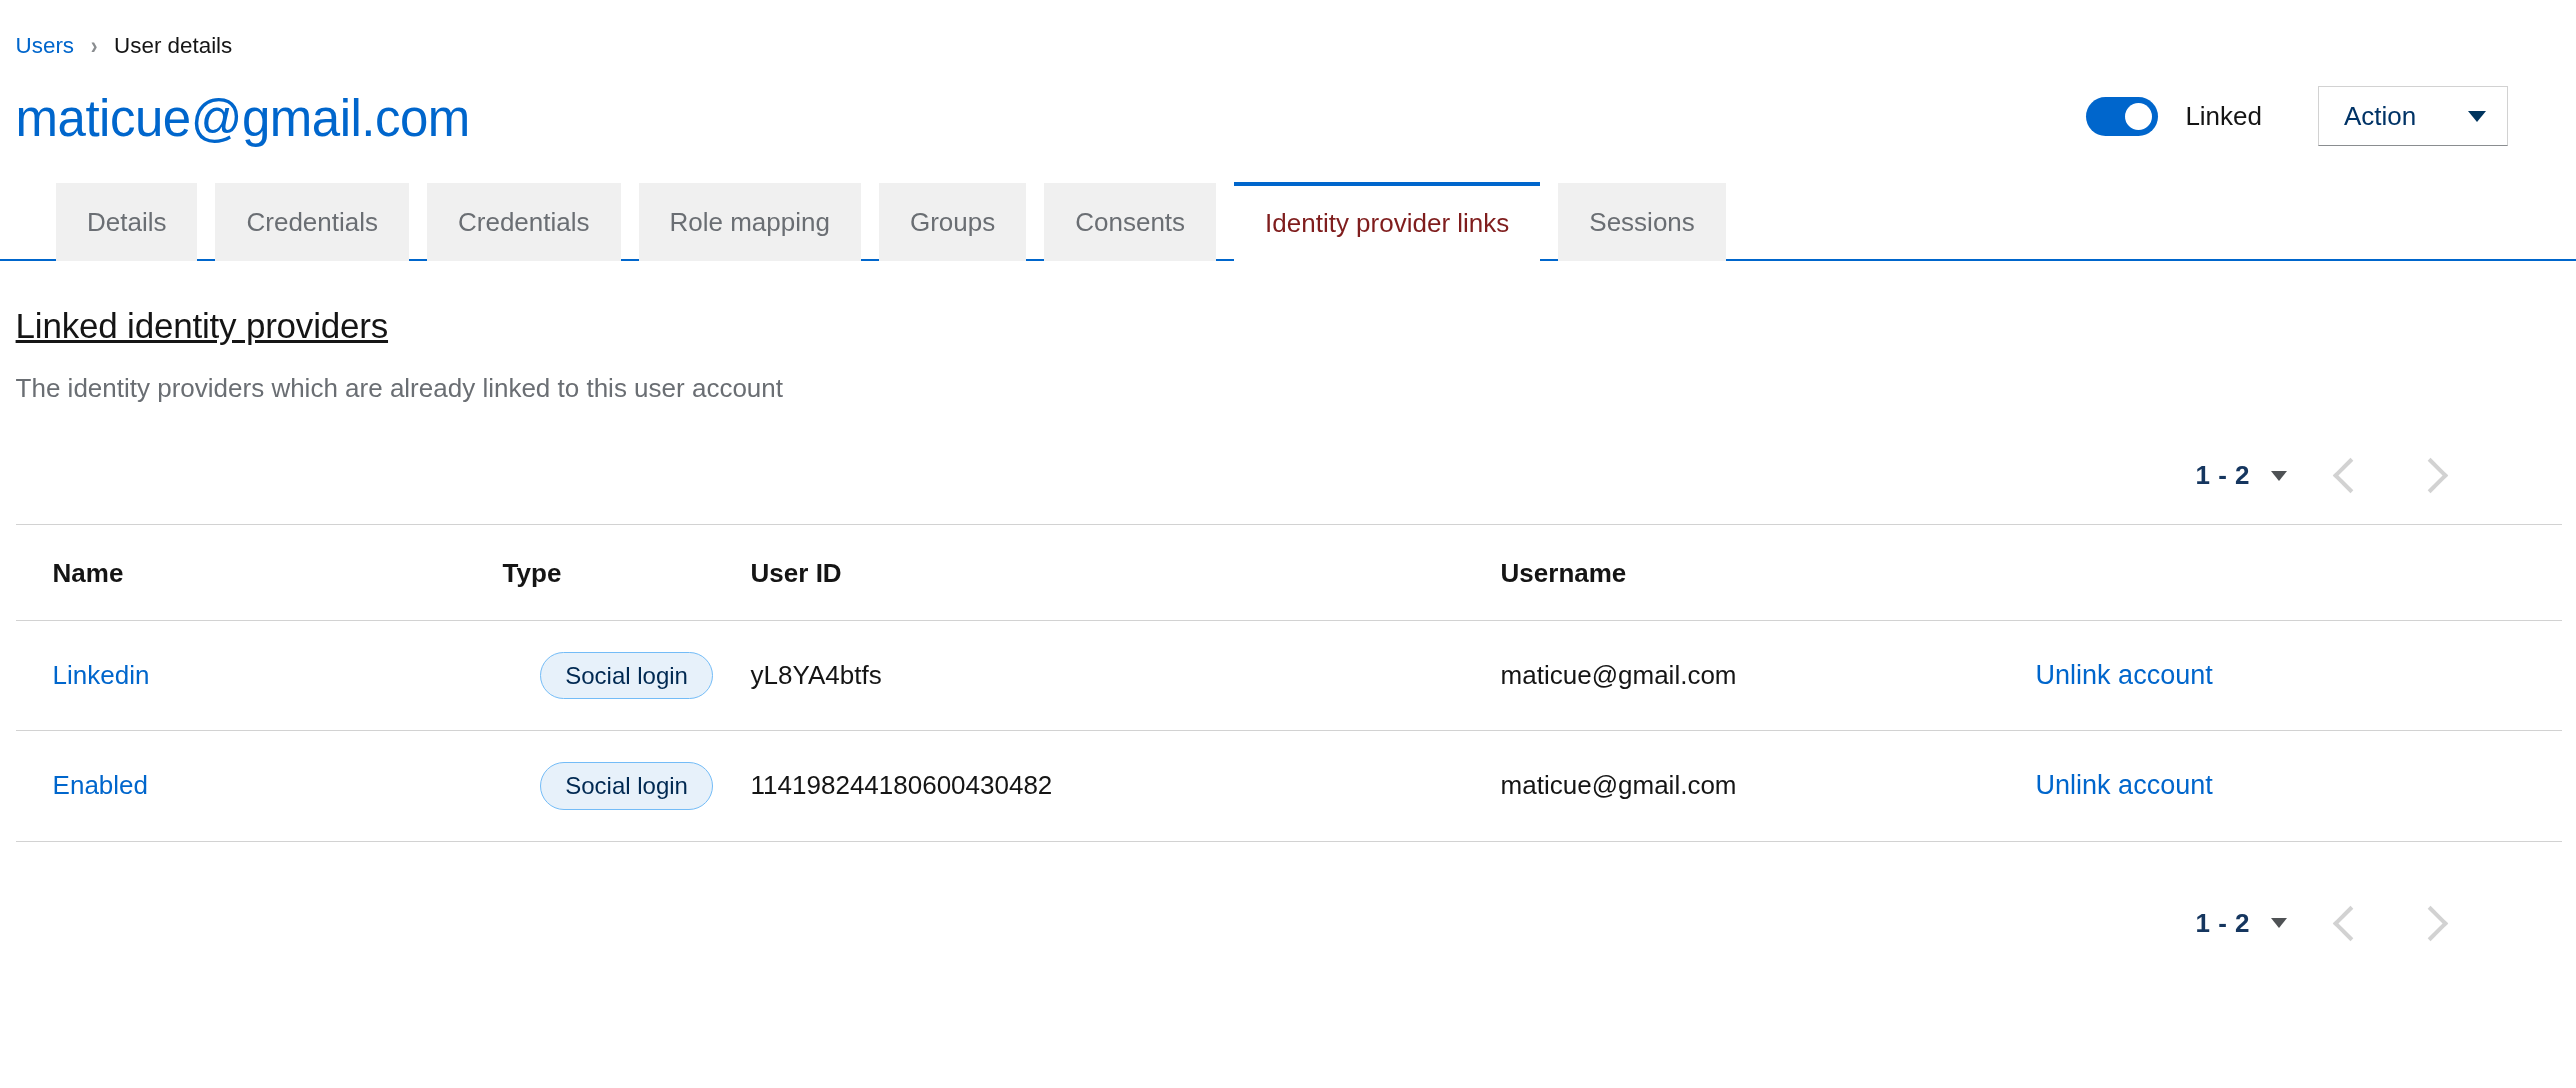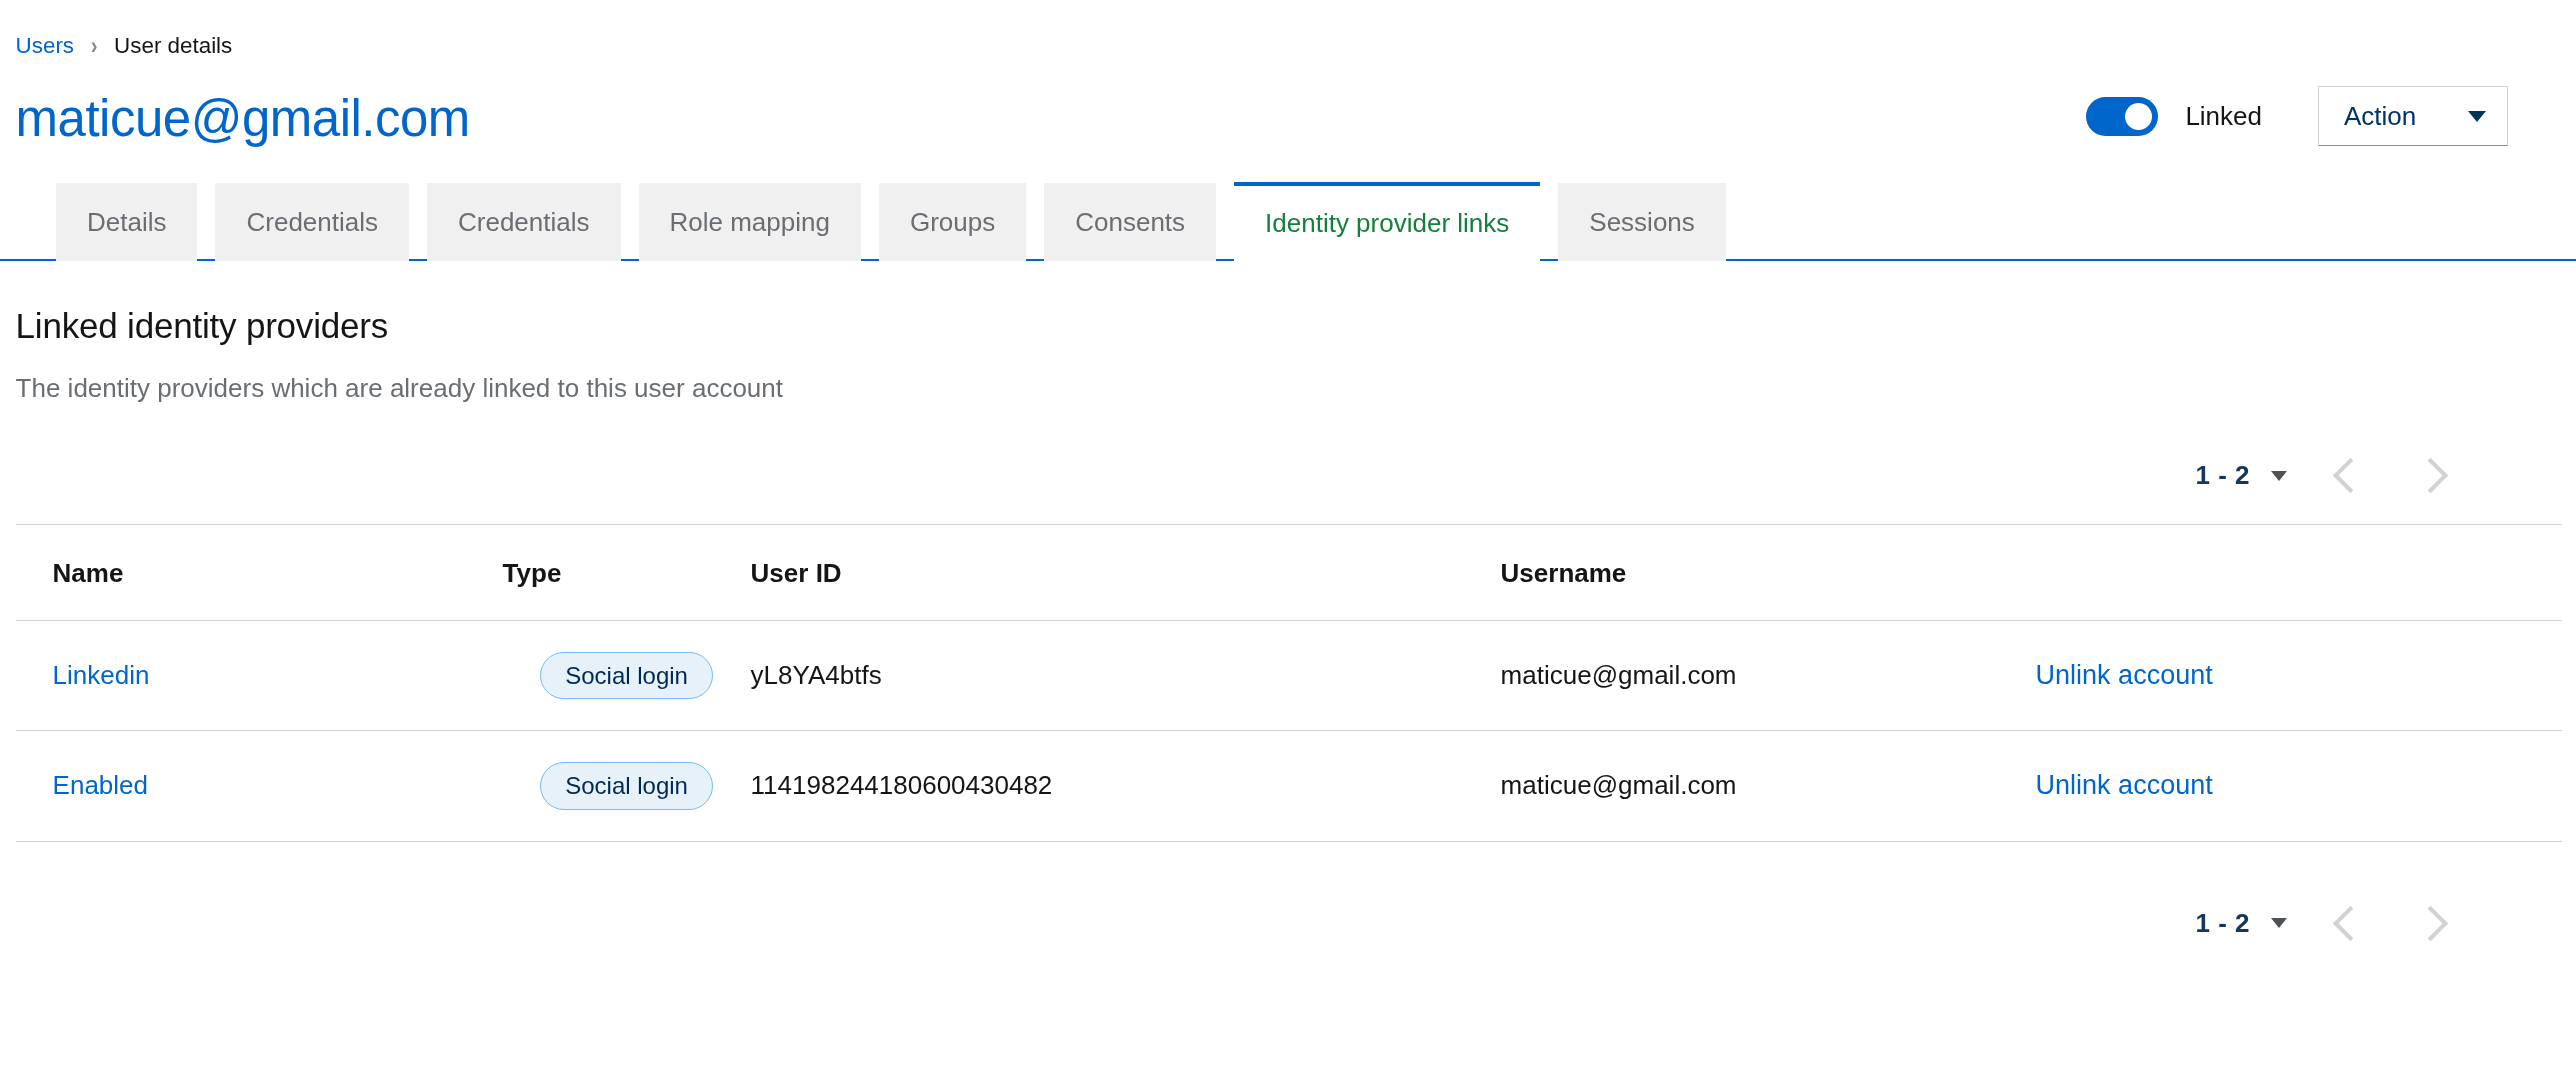--- a/index.html
+++ b/index.html
@@ -128,34 +128,35 @@
     justify-content: center;
     padding: 0 31px;
     font-size: 26px;
     color: #6a6e73;
     cursor: pointer;
     position: relative;
     white-space: nowrap;
   }
   .tab.active {
     background: #ffffff;
-    color: #15803d;
+    color: #7f1d1d;
     border-top: 4.9px solid #06c;
     margin-top: -1px;
   }
 
   
   .content { padding: 0 15.6px; }
 
   .section-title {
     font-size: 35px;
     color: #151515;
     font-weight: 400;
     margin-top: 45px;
     letter-spacing: -0.2px;
+    text-decoration: underline;
   }
   .section-sub {
     font-size: 26px;
     color: #6a6e73;
     margin-top: 27px;
   }
 
   
   .pagination {
     display: flex;

